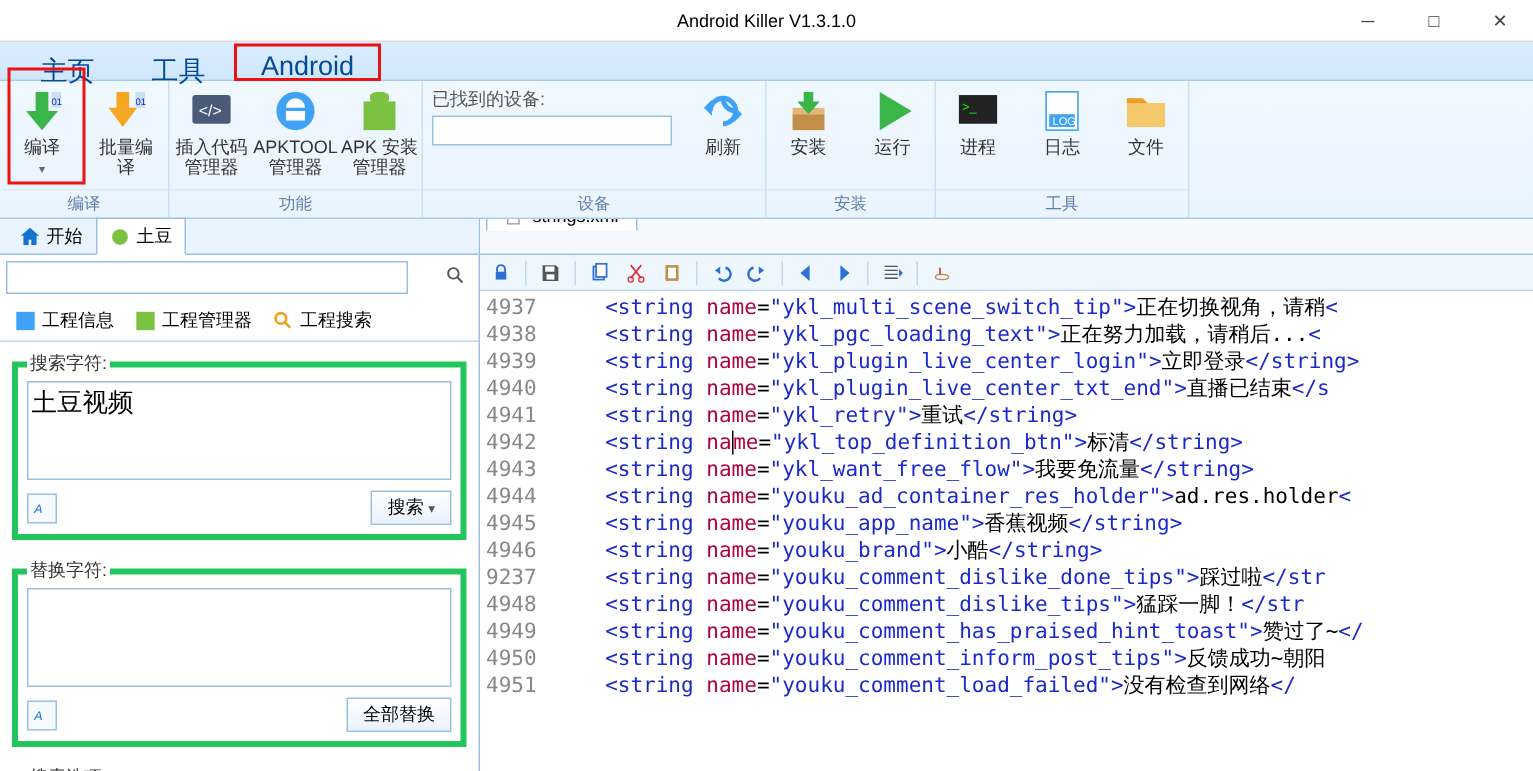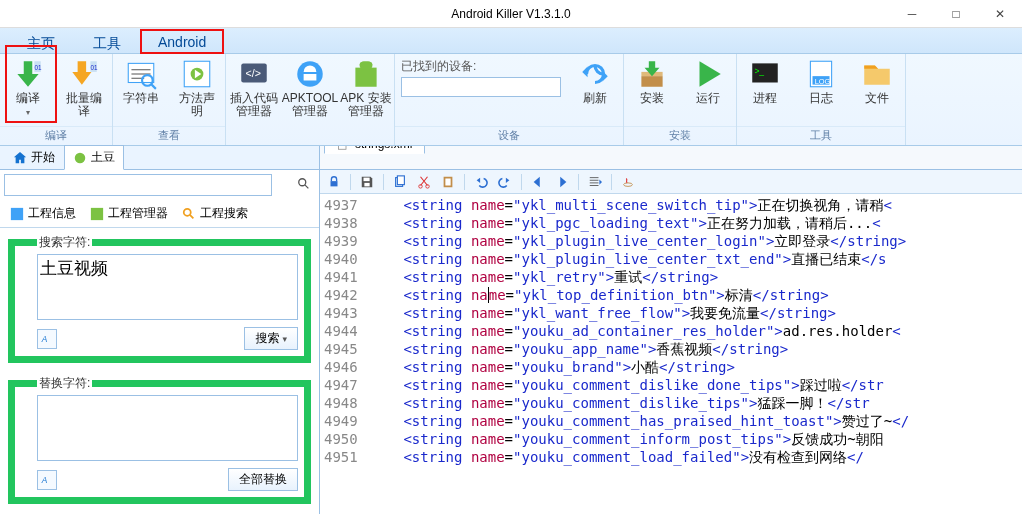--- a/index.html
+++ b/index.html
@@ -1,20 +1,20 @@
 <!DOCTYPE html>
 <html><head>
 <meta charset="utf-8">
 <style>
   * { box-sizing: border-box; margin: 0; padding: 0; }
   body { font-family: "Microsoft YaHei", Arial, sans-serif; font-size: 12px; background:#fff; width:1022px; height:514px; overflow:hidden; position:relative; }
   .titlebar { height:28px; display:flex; align-items:center; justify-content:center; position:relative; border-bottom:1px solid #ddd; }
   .titlebar .wincontrols { position:absolute; right:0; top:0; display:flex; }
   .winbtn { width:44px; height:28px; text-align:center; line-height:28px; color:#444; cursor:pointer; }
-  .tabs { background:linear-gradient(#dceefe,#cfe6fb); height:26px; display:flex; padding-left:8px; font-size:14px; border-bottom:1px solid #a8cbe9; }
+  .tabs { background:linear-gradient(#dceefe,#cfe6fb); height:26px; display:flex; padding-left:8px; font-size:18px; border-bottom:1px solid #a8cbe9; }
   .tab { padding:5px 18px 3px 18px; color:#034a97; cursor:pointer; border:1px solid transparent; border-bottom:none; position:relative; top:1px;}
   .tab.highlight { border:2px solid #e11; padding:3px 16px 1px 16px; }
   .ribbon { background:linear-gradient(#f0f8ff,#eaf4ff); height:92px; display:flex; border-bottom:1px solid #a8cbe9; }
   .rgroup { display:flex; flex-direction:column; border-right:1px solid #c9e0f3; }
   .rgroup-row { display:flex; flex:1; }
   .rlabel { text-align:center; font-size:11px; color:#5f7fa6; padding:1px 0 2px 0; border-top:1px solid #d9eaf9; }
   .rbtn { display:flex; flex-direction:column; align-items:center; justify-content:flex-start; width:56px; padding-top:4px; cursor:pointer; color:#114; }
   .rbtn .icon { width:34px; height:32px; margin-bottom:2px; display:flex; align-items:center; justify-content:center; position:relative; }
   .rbtn .lbl { font-size:12px; color:#333; text-align:center; line-height:13px; }
   .redbox { position:absolute; left:5px; top:45px; width:52px; height:78px; border:2px solid #e11; pointer-events:none; }
@@ -27,21 +27,21 @@
   .lt { padding:3px 8px; display:flex; align-items:center; gap:4px; cursor:pointer; border:1px solid transparent; position:relative; top:1px;}
   .lt.active { background:#fff; border:1px solid #9bc0e4; border-bottom:1px solid #fff;}
   .lt .ic { width:14px;height:14px;display:inline-flex; }
   .search-row { padding:4px; position:relative; }
   .search-row input { width:268px; height:22px; border:1px solid #9bc0e4; padding:0 4px; }
   .search-row .mag { position:absolute; right:8px; top:7px; }
   .subtabs { display:flex; gap:2px; padding:2px 4px; border-bottom:1px solid #c0d8ed; }
   .subtab { display:flex; gap:4px; align-items:center; padding:3px 6px; cursor:pointer;justify-content:flex-end; }
   .subtab .ic { width:14px;height:14px;}
   .grp { margin:6px 8px; }
-  .fieldset { border:7px solid #22c55e; padding:3px 6px 6px 22px; }
+  .fieldset { border:4px solid #22c55e; padding:3px 6px 6px 6px; }
   .fieldset legend { font-size:12px; color:#333; padding:0 2px;}
   textarea { width:100%; border:1px solid #9bc0e4; font-size:17px; font-family:inherit; resize:none; padding:2px;}
   .btnrow { display:flex; gap:6px; margin-top:4px; align-items:center;}
   .smagic{width:20px;height:20px;border:1px solid #9bc0e4;background:#f5faff;display:inline-flex;align-items:center;justify-content:center;cursor:pointer;}
   .smagic svg{width:12px;height:12px;}
   .btn { border:1px solid #9bc0e4; background:linear-gradient(#fff,#e8f2fd); padding:2px 10px; cursor:pointer; font-size:12px;}
   .btn .drop{font-size:9px;margin-left:3px;color:#555}
   .editor { flex:1; display:flex; flex-direction:column; overflow:hidden;}
   .filetabs { display:flex; padding:3px 0 16px 4px; border-bottom:1px solid #9bc0e4; background:#f5f9fd; height:24px; align-items:end; }
   .filetab { background:#fff; border:1px solid #9bc0e4; border-bottom:1px solid #fff; padding:2px 12px; display:flex; gap:6px; align-items:center; cursor:pointer; position:relative; top:1px; }
@@ -103,46 +103,20 @@
           <div class="lbl">批量编<br>译</div>
         </div>
       </div>
       <div class="rlabel">编译</div>
     </div>
     <div class="rgroup">
       <div class="rgroup-row">
         <div class="rbtn">
           <div class="icon">
             <svg viewBox="0 0 32 32">
-              <rect x="4" y="6" width="24" height="18" fill="#fff" stroke="#3fa2f7"></rect>
-              <path stroke="#555" d="M7 12h18M7 16h18M7 20h12"></path>
-              <circle cx="22" cy="22" r="5" fill="none" stroke="#3fa2f7" stroke-width="2"></circle>
-              <line x1="26" y1="26" x2="30" y2="30" stroke="#3fa2f7" stroke-width="2"></line>
-            </svg>
-          </div>
-          <div class="lbl">字符串</div>
-        </div>
-        <div class="rbtn">
-          <div class="icon">
-            <svg viewBox="0 0 32 32">
-              <rect x="4" y="4" width="24" height="24" fill="#fff" stroke="#3fa2f7"></rect>
-              <circle cx="16" cy="16" r="6" fill="#7cc242"></circle>
-              <path fill="#fff" d="M14 12l6 4-6 4z"></path>
-            </svg>
-          </div>
-          <div class="lbl">方法声<br>明</div>
-        </div>
-      </div>
-      <div class="rlabel">查看</div>
-    </div>
-    <div class="rgroup">
-      <div class="rgroup-row">
-        <div class="rbtn">
-          <div class="icon">
-            <svg viewBox="0 0 32 32">
               <rect x="4" y="6" width="24" height="18" rx="2" fill="#4a5a78"></rect>
               <text x="8" y="19" font-size="10" fill="#fff">&lt;/&gt;</text>
             </svg>
           </div>
           <div class="lbl">插入代码<br>管理器</div>
         </div>
         <div class="rbtn">
           <div class="icon">
             <svg viewBox="0 0 32 32">
               <circle cx="16" cy="16" r="12" fill="#3fa2f7"></circle>
@@ -156,20 +130,21 @@
             <svg viewBox="0 0 32 32">
               <rect x="6" y="10" width="20" height="18" fill="#7cc242"></rect>
               <circle cx="12" cy="7" r="2" fill="#7cc242"></circle>
               <circle cx="20" cy="7" r="2" fill="#7cc242"></circle>
               <rect x="10" y="4" width="12" height="8" rx="4" fill="#7cc242"></rect>
             </svg>
           </div>
           <div class="lbl">APK 安装<br>管理器</div>
         </div>
       </div>
+      <div class="rlabel">功能</div>
     </div>
     <div class="rgroup">
       <div class="rgroup-row">
         <div class="device-panel">
           <div class="dlbl">已找到的设备:</div>
           <input style="">
         </div>
         <div class="rbtn">
           <div class="icon">
             <svg viewBox="0 0 32 32">
@@ -405,17 +380,17 @@
         </div>
       <div class="tsep"></div>
       <div class="tbtn">
           <svg viewBox="0 0 16 16">
             <ellipse cx="8" cy="11" rx="5" ry="2" fill="none" stroke="#c28e4a"></ellipse>
             <path d="M6 4c2 2-1 3 1 5" fill="none" stroke="#d33" stroke-width="1.3"></path>
           </svg>
         </div>
     </div>
     <div class="code">
-      <div class="gutter" id="gutter"><div>4937</div><div>4938</div><div>4939</div><div>4940</div><div>4941</div><div>4942</div><div>4943</div><div>4944</div><div>4945</div><div>4946</div><div>4947</div><div>4948</div><div>4949</div><div>4950</div><div>4951</div></div>
+      <div class="gutter" id="gutter"><div>4937</div><div>4938</div><div>4939</div><div>4940</div><div>4941</div><div>4942</div><div>4943</div><div>4944</div><div>4945</div><div>4946</div><div>9237</div><div>4948</div><div>4949</div><div>4950</div><div>4951</div></div>
       <div class="lines" id="lines"><div>    <span class="tag">&lt;string</span> <span class="attr">name</span>=<span class="val">"ykl_multi_scene_switch_tip"</span><span class="tag">&gt;</span><span class="text">正在切换视角，请稍</span><span class="tag">&lt;</span></div><div>    <span class="tag">&lt;string</span> <span class="attr">name</span>=<span class="val">"ykl_pgc_loading_text"</span><span class="tag">&gt;</span><span class="text">正在努力加载，请稍后...</span><span class="tag">&lt;</span></div><div>    <span class="tag">&lt;string</span> <span class="attr">name</span>=<span class="val">"ykl_plugin_live_center_login"</span><span class="tag">&gt;</span><span class="text">立即登录</span><span class="tag">&lt;/string&gt;</span></div><div>    <span class="tag">&lt;string</span> <span class="attr">name</span>=<span class="val">"ykl_plugin_live_center_txt_end"</span><span class="tag">&gt;</span><span class="text">直播已结束</span><span class="tag">&lt;/s</span></div><div>    <span class="tag">&lt;string</span> <span class="attr">name</span>=<span class="val">"ykl_retry"</span><span class="tag">&gt;</span><span class="text">重试</span><span class="tag">&lt;/string&gt;</span></div><div>    <span class="tag">&lt;string</span> <span class="attr">na<span class="cursor"></span>me</span>=<span class="val">"ykl_top_definition_btn"</span><span class="tag">&gt;</span><span class="text">标清</span><span class="tag">&lt;/string&gt;</span></div><div>    <span class="tag">&lt;string</span> <span class="attr">name</span>=<span class="val">"ykl_want_free_flow"</span><span class="tag">&gt;</span><span class="text">我要免流量</span><span class="tag">&lt;/string&gt;</span></div><div>    <span class="tag">&lt;string</span> <span class="attr">name</span>=<span class="val">"youku_ad_container_res_holder"</span><span class="tag">&gt;</span><span class="text">ad.res.holder</span><span class="tag">&lt;</span></div><div>    <span class="tag">&lt;string</span> <span class="attr">name</span>=<span class="val">"youku_app_name"</span><span class="tag">&gt;</span><span class="text">香蕉视频</span><span class="tag">&lt;/string&gt;</span></div><div>    <span class="tag">&lt;string</span> <span class="attr">name</span>=<span class="val">"youku_brand"</span><span class="tag">&gt;</span><span class="text">小酷</span><span class="tag">&lt;/string&gt;</span></div><div>    <span class="tag">&lt;string</span> <span class="attr">name</span>=<span class="val">"youku_comment_dislike_done_tips"</span><span class="tag">&gt;</span><span class="text">踩过啦</span><span class="tag">&lt;/str</span></div><div>    <span class="tag">&lt;string</span> <span class="attr">name</span>=<span class="val">"youku_comment_dislike_tips"</span><span class="tag">&gt;</span><span class="text">猛踩一脚！</span><span class="tag">&lt;/str</span></div><div>    <span class="tag">&lt;string</span> <span class="attr">name</span>=<span class="val">"youku_comment_has_praised_hint_toast"</span><span class="tag">&gt;</span><span class="text">赞过了~</span><span class="tag">&lt;/</span></div><div>    <span class="tag">&lt;string</span> <span class="attr">name</span>=<span class="val">"youku_comment_inform_post_tips"</span><span class="tag">&gt;</span><span class="text">反馈成功~朝阳</span></div><div>    <span class="tag">&lt;string</span> <span class="attr">name</span>=<span class="val">"youku_comment_load_failed"</span><span class="tag">&gt;</span><span class="text">没有检查到网络</span><span class="tag">&lt;/</span></div></div>
     </div>
   </div>
 </div>
 
 </body></html>

